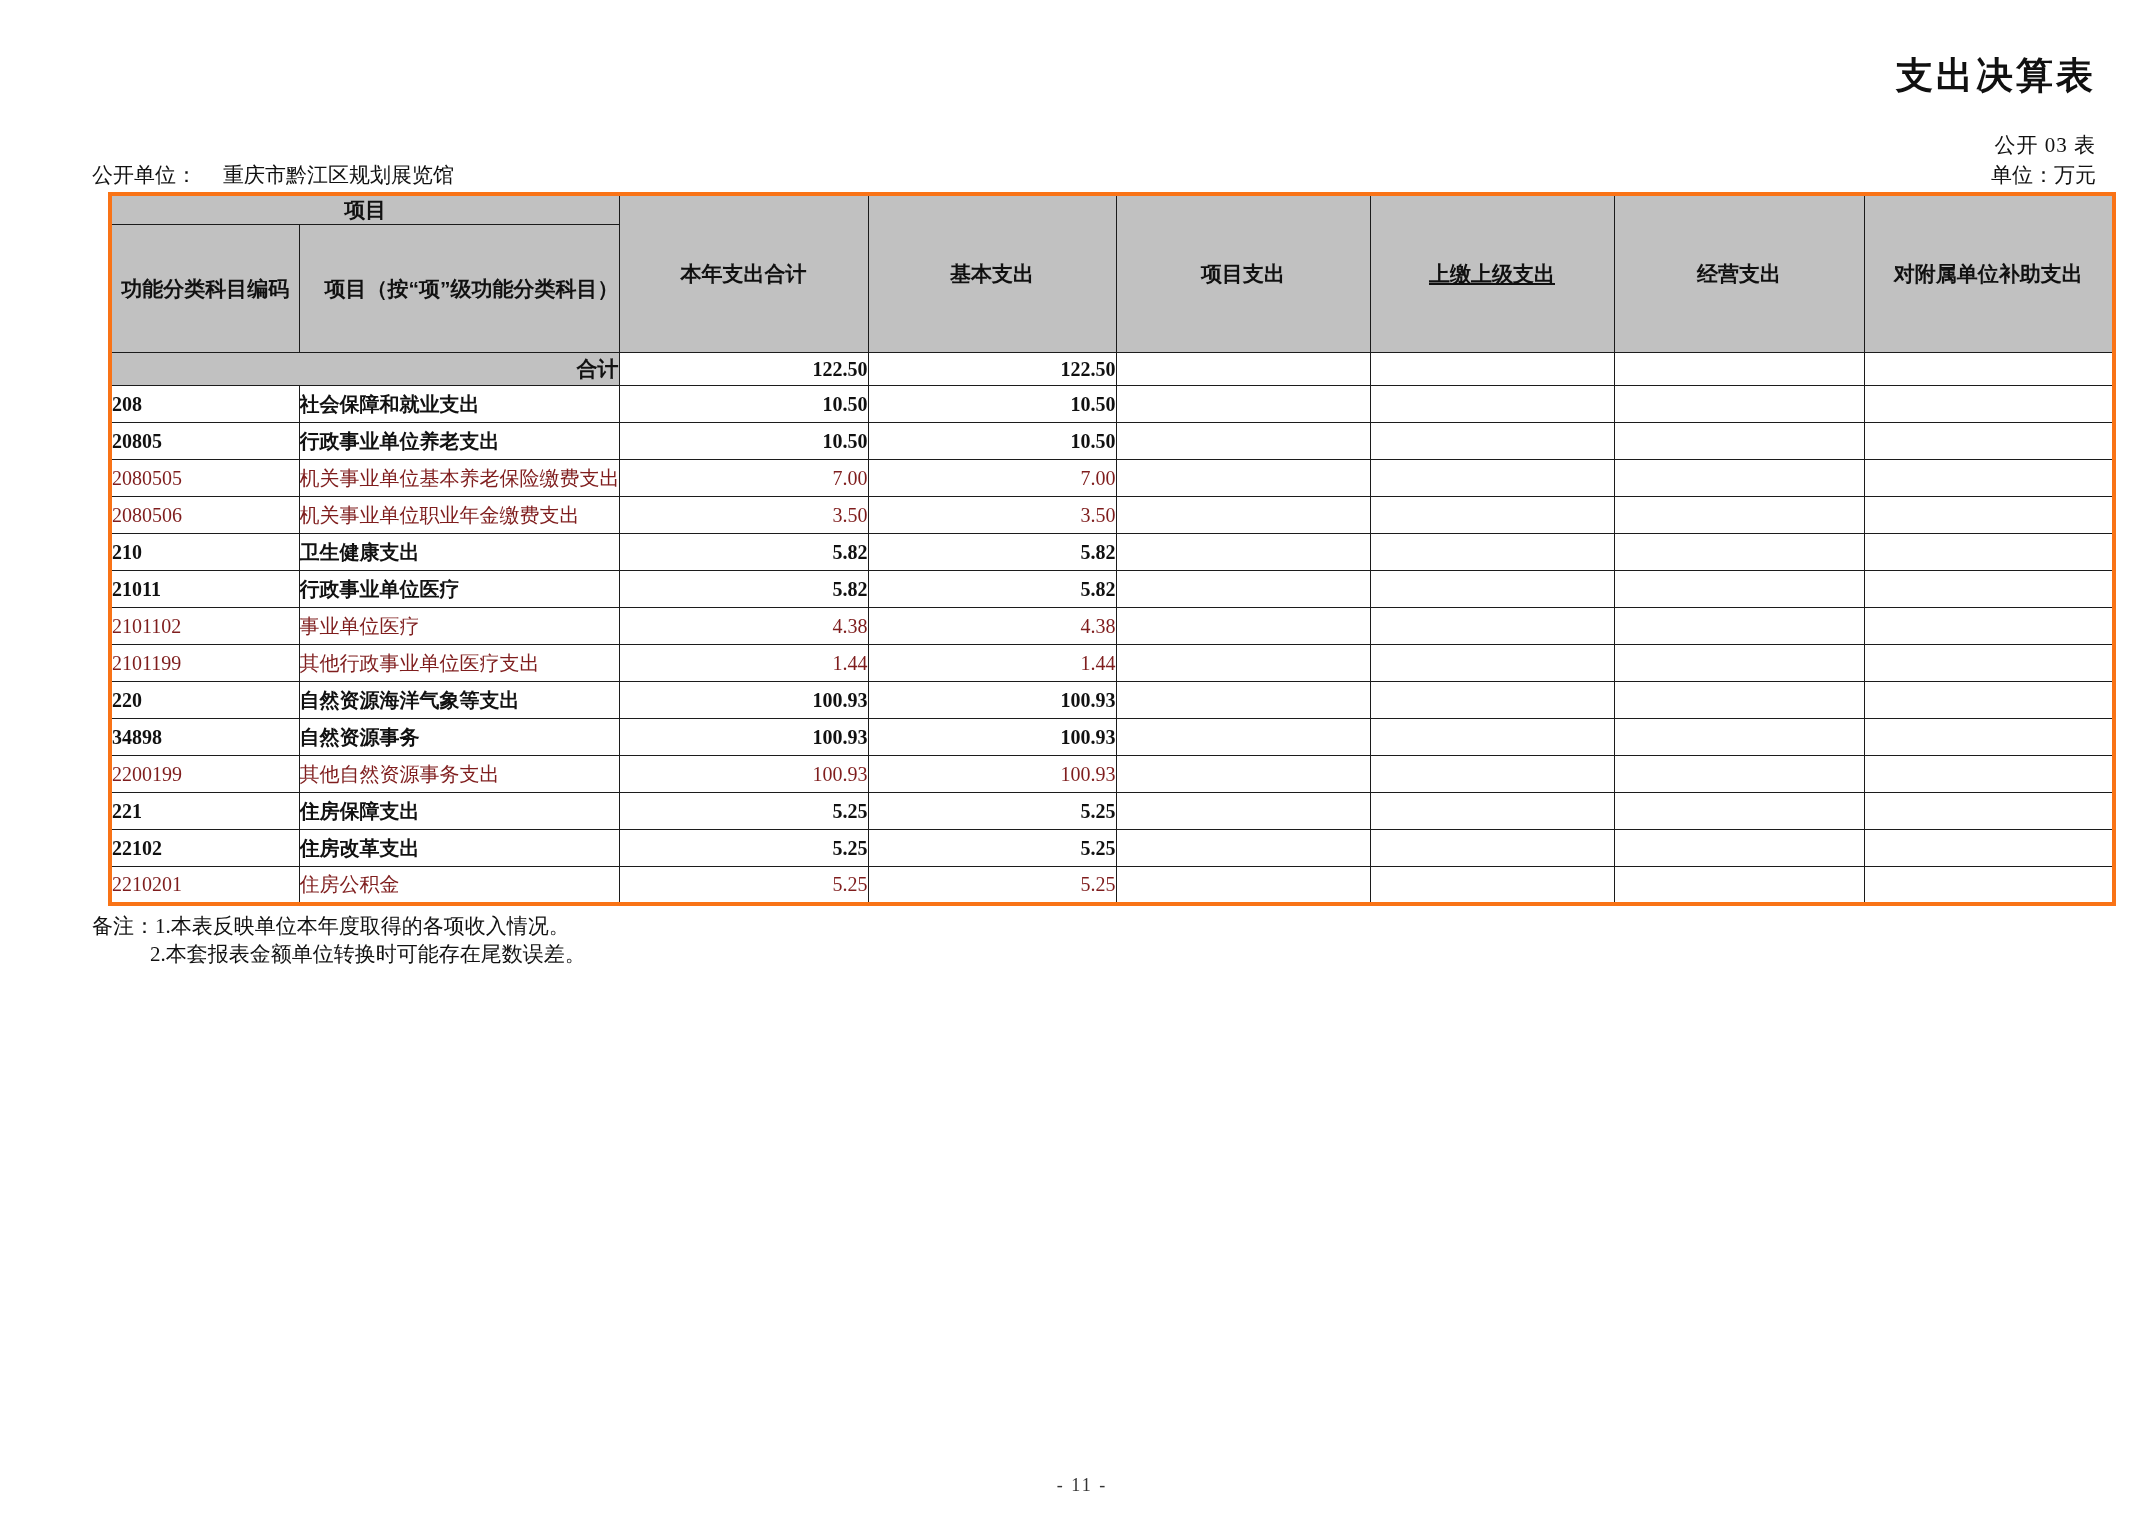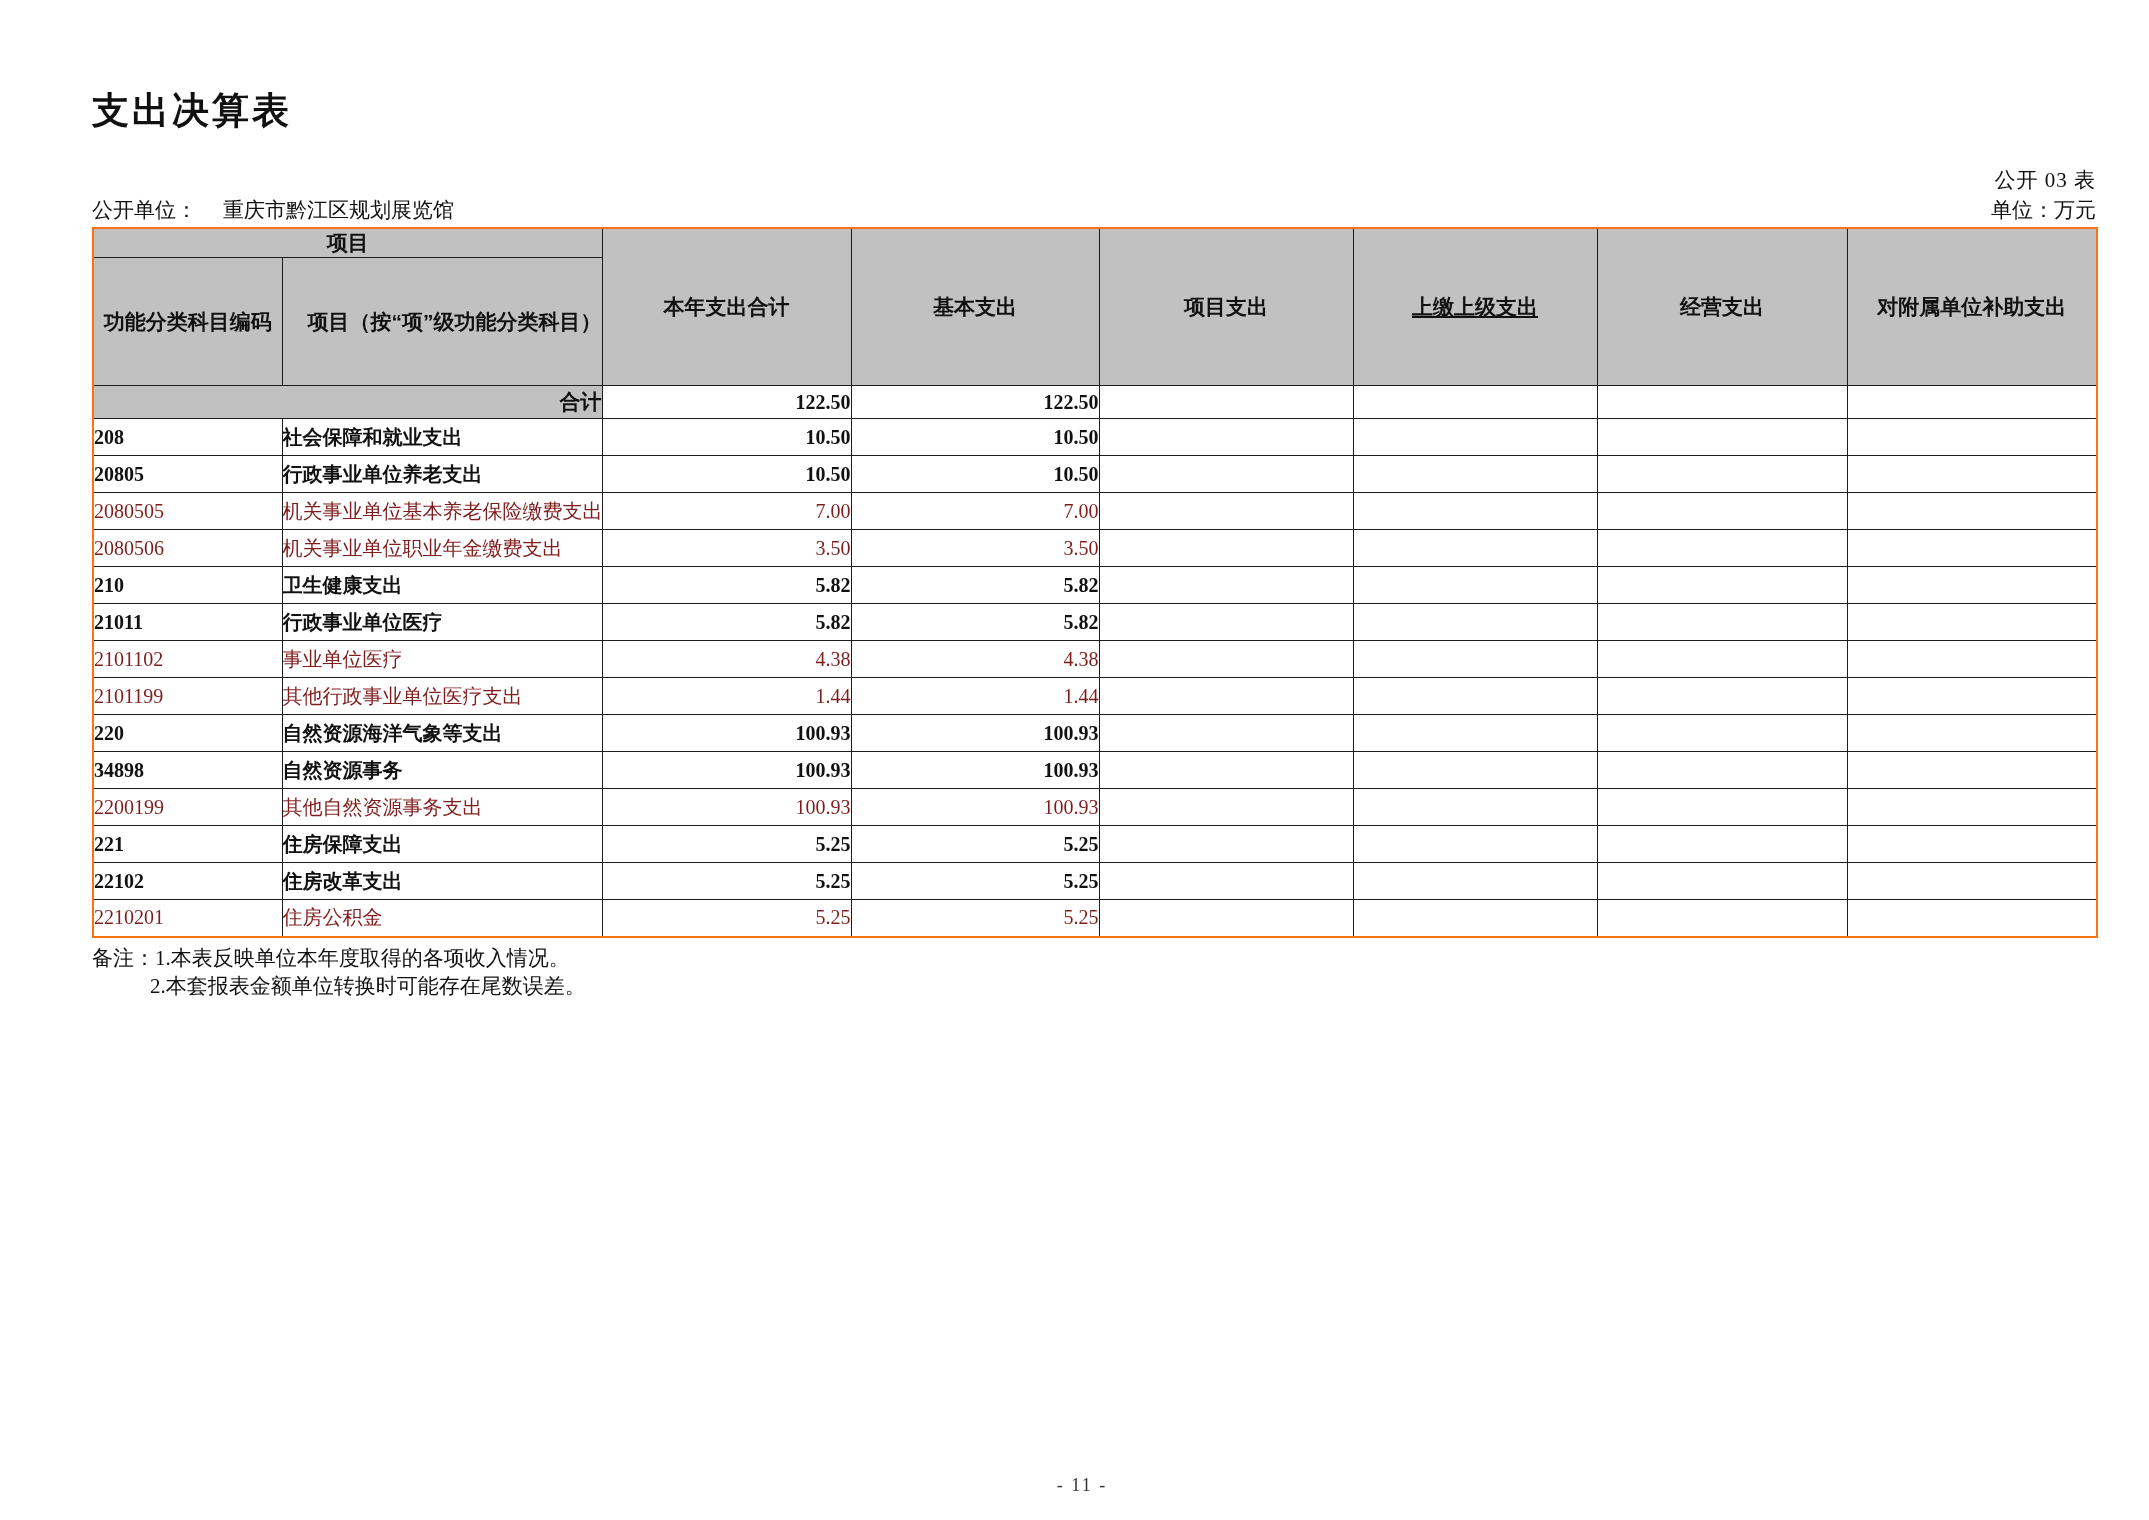--- a/index.html
+++ b/index.html
@@ -7,22 +7,22 @@
   .page{
     position:relative;
     width:2149px;height:1520px;
     background:#ffffff;
     font-family:"Liberation Serif","DejaVu Serif",serif;
     color:#111;
     overflow:hidden;
   }
   .content{margin-left:92px;width:2004px;}
   .doc-title{
-    margin-top:86px;
-    text-align:left;
+    margin-top:51px;
+    text-align:right;
     font-family:Liberation Sans, sans-serif;
     font-weight:700;
     font-size:37px;
     letter-spacing:3px;
   }
   .form-code{
     margin-top:30px;
     text-align:right;
     font-size:21px;
     letter-spacing:1px;
@@ -33,21 +33,22 @@
     justify-content:space-between;
     align-items:flex-end;
     font-size:21px;
     padding-bottom:3px;
   }
   .publisher .pub-name{margin-left:26px;}
   table.fin{
     width:2004px;
     border-collapse:collapse;
     table-layout:fixed;
-    border:2px solid #f97316;
+    border:4px solid #f97316;
+    margin-left:16px;
   }
   table.fin th, table.fin td{
     border:1px solid #1c1c1c;
     padding:0;
     overflow:hidden;
     white-space:nowrap;
   }
   table.fin thead th{
     background:#c1c1c1;
     font-family:"Liberation Sans","DejaVu Sans",sans-serif;

